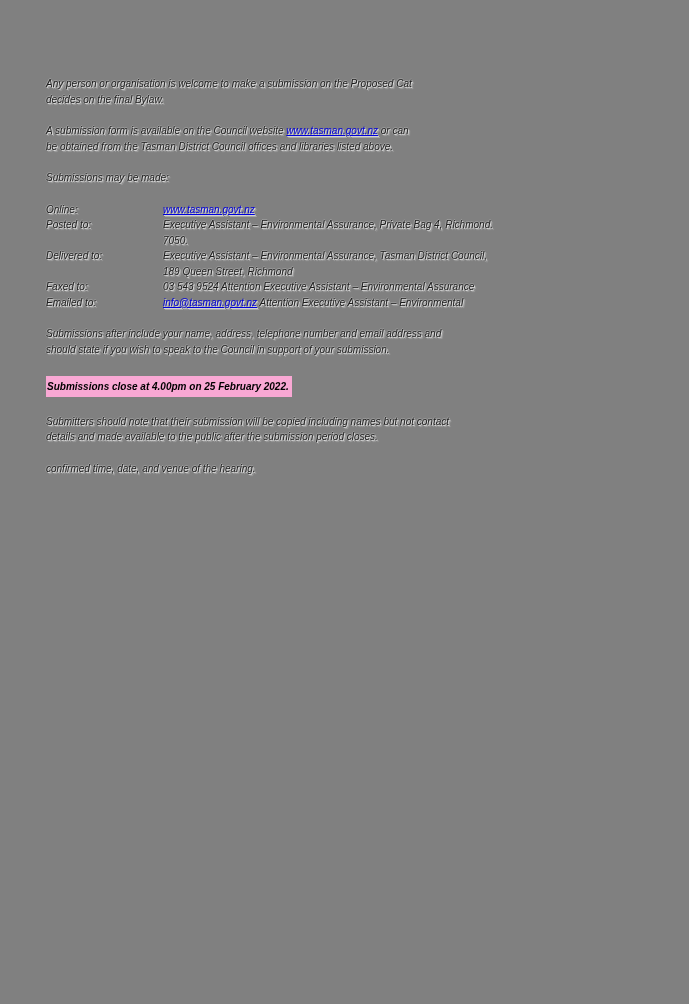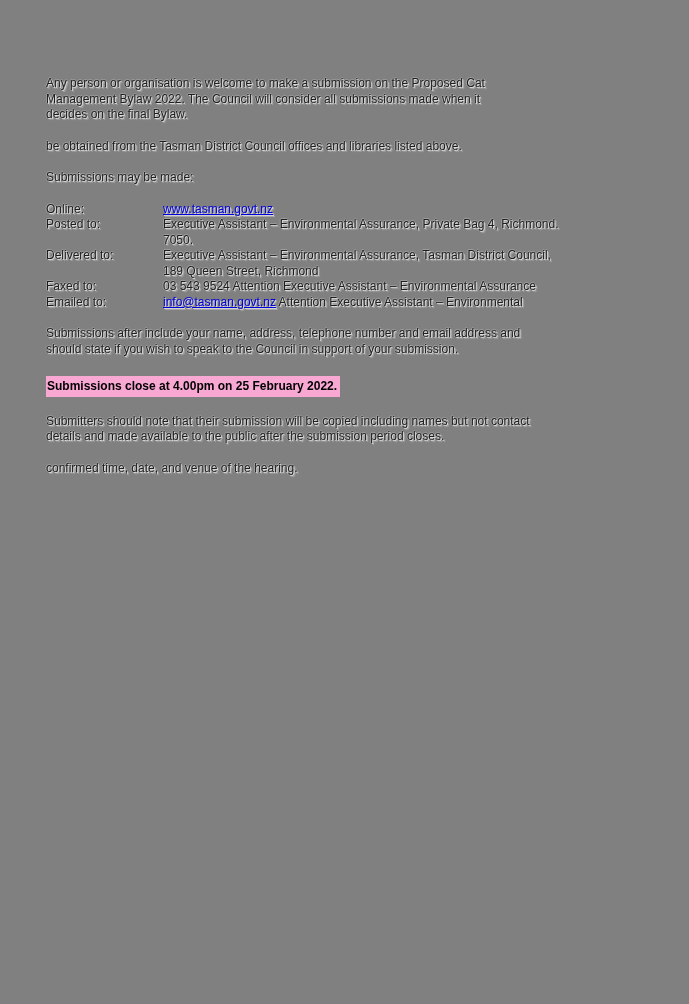--- a/index.html
+++ b/index.html
@@ -12,29 +12,30 @@
     background: #808080;
     overflow: hidden;
     position: relative;
     font-family: "Liberation Sans", sans-serif;
   }
   .doc {
     position: absolute;
     left: 46px;
     top: 0;
     width: 618px;
-    font-size: 12px;
+    font-size: 10px;
     line-height: 15.5px;
     color: #1e1e1e;
     
     text-shadow:
       1px 1px 0 rgba(255,255,255,0.65),
       2px 2px 1px rgba(255,255,255,0.30),
       -1px 0 0 rgba(255,255,255,0.22),
       0 -1px 0 rgba(255,255,255,0.22);
+    font-style: italic;
   }
   .para { margin: 0 0 16px 0; }
   .para.first { margin-top: 76px; }
   .ln { display: block; white-space: pre; }
   .methods { margin: 0 0 16px 0; }
   .mrow { display: flex; }
   .mlabel { width: 117px; flex: none; white-space: pre; }
   .mvalue { flex: 1; }
   a.link {
     color: #0000dd;
@@ -55,25 +56,25 @@
     white-space: pre;
   }
 </style>
 </head>
 <body>
 
 <div class="doc">
 
   <div class="para first">
     <span class="ln">Any person or organisation is welcome to make a submission on the Proposed Cat</span>
-    <span class="ln">Management Bylaw 2022. The Council will consider all submissions made when it</span>
     <span class="ln">decides on the final Bylaw.</span>
   </div>
 
   <div class="para">
+    <span class="ln"><span>A submission form is available on the Council website </span><a class="link">www.tasman.govt.nz</a><span> or can</span></span>
     <span class="ln">be obtained from the Tasman District Council offices and libraries listed above.</span>
   </div>
 
   <div class="para">
     <span class="ln">Submissions may be made:</span>
   </div>
 
   <div class="methods">
 
     <div class="mrow">

